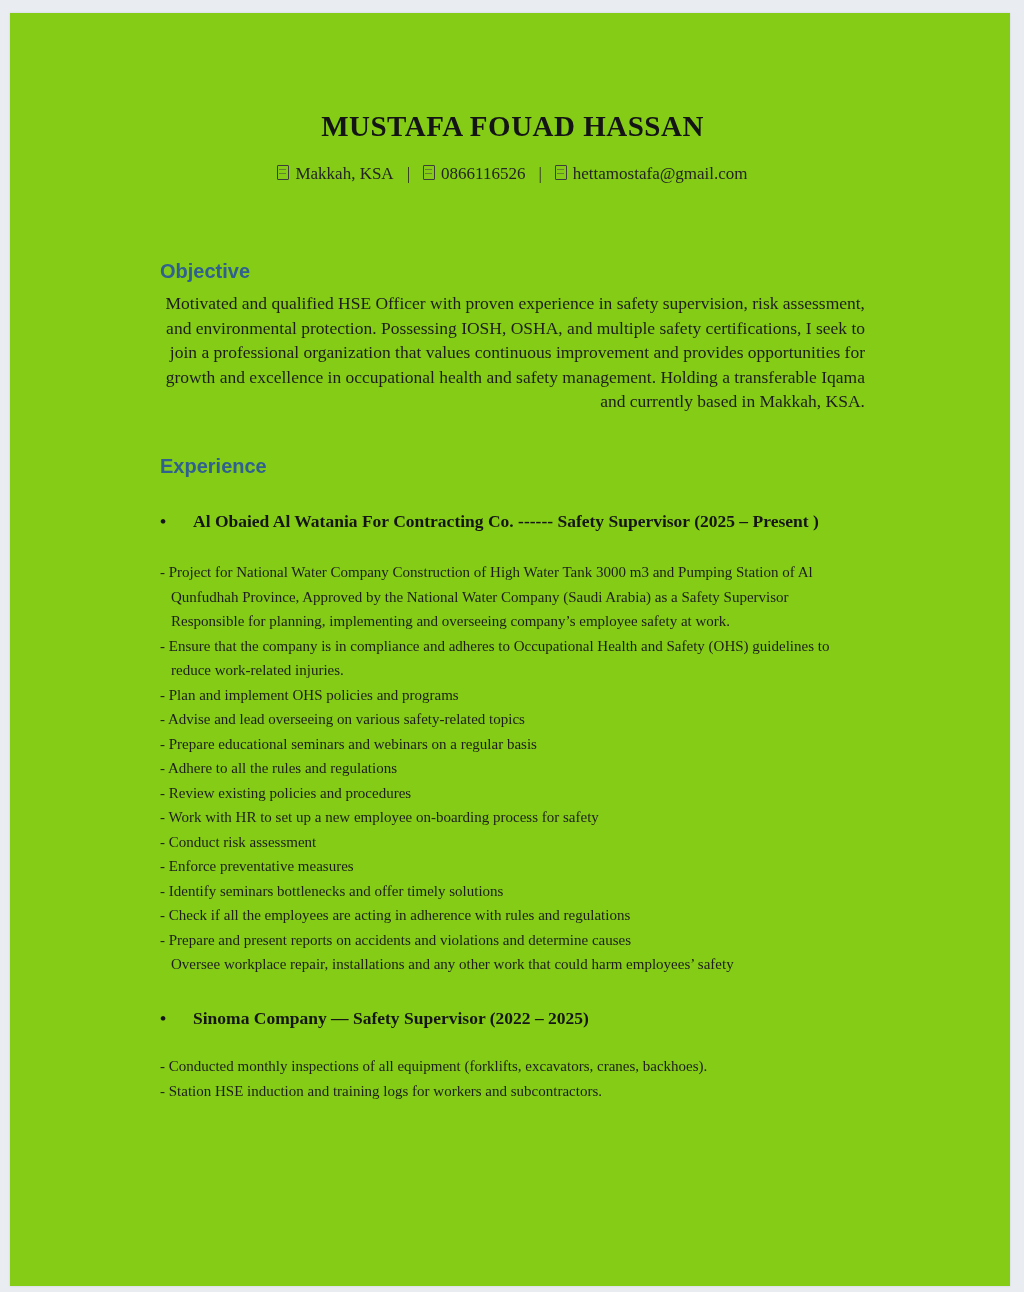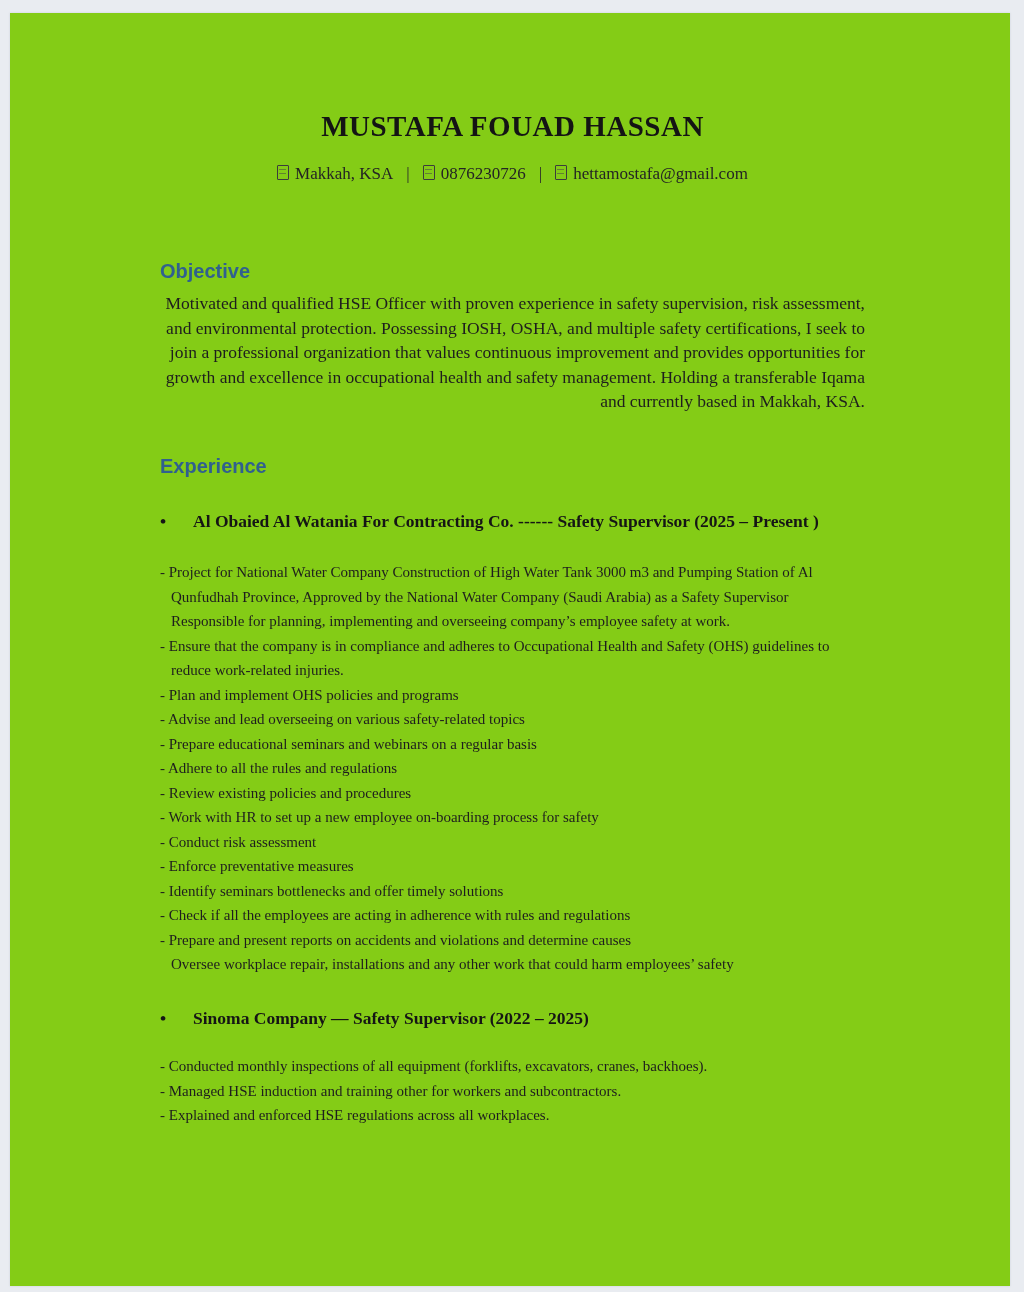--- a/index.html
+++ b/index.html
@@ -120,21 +120,21 @@
 </head>
 <body>
 
 <div class="canvas">
   <div class="page">
     <div class="content">
 
       <div class="doc-title">MUSTAFA FOUAD HASSAN</div>
 
       <div class="contact-line">
-        <span class="contact-item"><span class="tofu"></span><span>Makkah, KSA</span></span><span class="pipe">|</span><span class="contact-item"><span class="tofu"></span><span>0876230726</span></span><span class="pipe">|</span><span class="contact-item"><span class="tofu"></span><span>hettamostafa@gmail.com</span></span>
+        <span class="contact-item"><span class="tofu"></span><span>Makkah, KSA</span></span><span class="pipe">|</span><span class="contact-item"><span class="tofu"></span><span>0866116526</span></span><span class="pipe">|</span><span class="contact-item"><span class="tofu"></span><span>hettamostafa@gmail.com</span></span>
       </div>
 
       <h2 class="section-heading heading-objective">Objective</h2>
       <div class="body-par">Motivated and qualified HSE Officer with proven experience in safety supervision, risk assessment, and environmental protection. Possessing IOSH, OSHA, and multiple safety certifications, I seek to join a professional organization that values continuous improvement and provides opportunities for growth and excellence in occupational health and safety management. Holding a transferable Iqama and currently based in Makkah, KSA.</div>
 
       <h2 class="section-heading heading-experience">Experience</h2>
 
       <div class="job-title">
         <span class="bullet-marker">•</span>
         <span>Al Obaied Al Watania For Contracting Co. ------ Safety Supervisor  (2025 – Present )</span>
@@ -157,19 +157,18 @@
         <div class="pt cont">Oversee workplace repair, installations and any other work that could harm employees’ safety</div>
       </div>
 
       <div class="job-title second">
         <span class="bullet-marker">•</span>
         <span>Sinoma Company — Safety Supervisor (2022 – 2025)</span>
       </div>
 
       <div class="points second">
         <div class="pt">- Conducted monthly inspections of all equipment (forklifts, excavators, cranes, backhoes).</div>
-        <div class="pt">- Managed HSE induction and training other for workers and subcontractors.</div>
-        <div class="pt">- Explained and enforced HSE regulations across all workplaces.</div>
+        <div class="pt">- Station HSE induction and training logs for workers and subcontractors.</div>
       </div>
 
     </div>
   </div>
 </div>
 
 </body></html>

